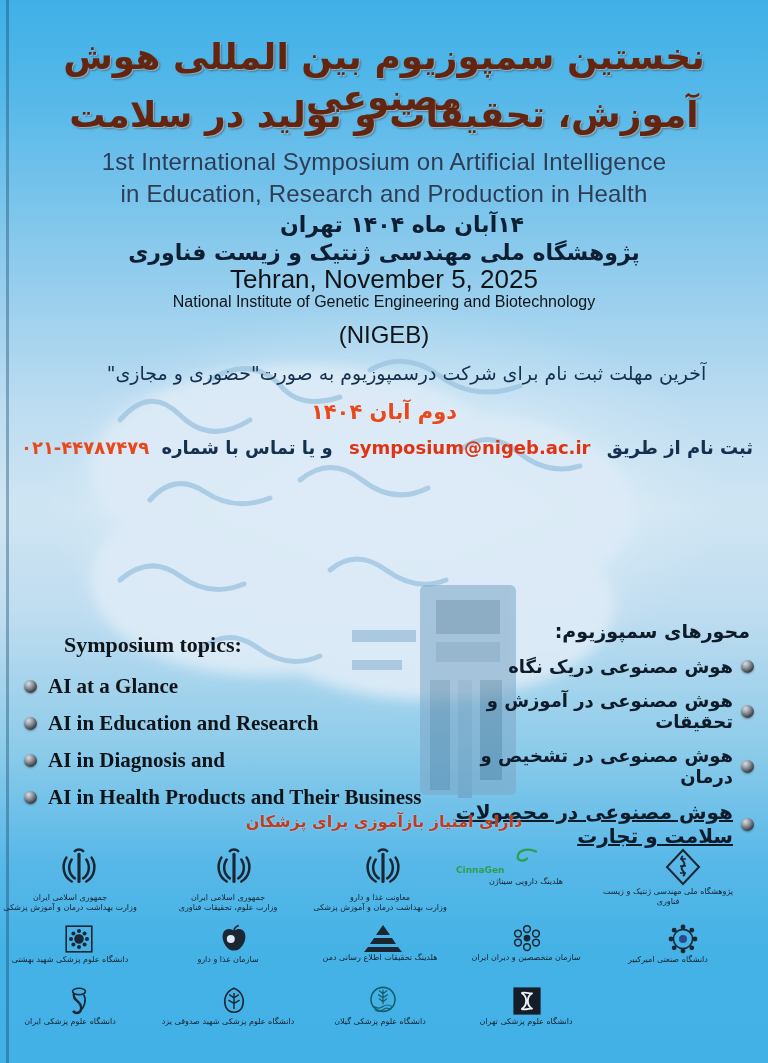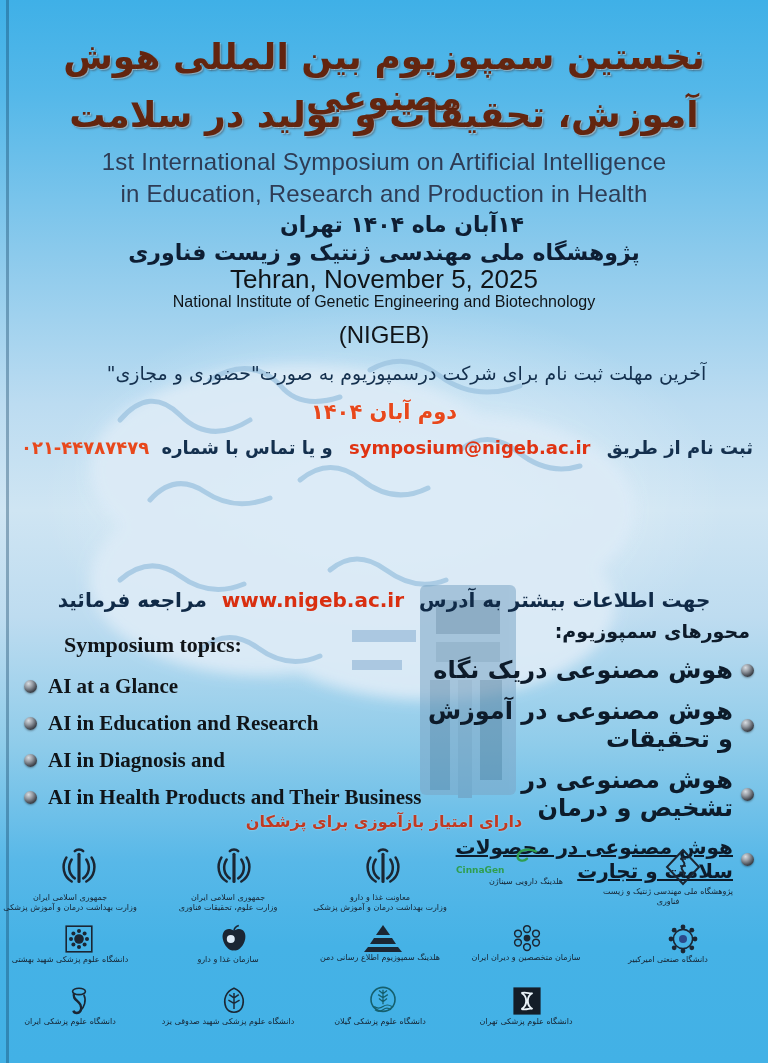--- a/index.html
+++ b/index.html
@@ -37,21 +37,21 @@
   .topics-en{position:absolute;left:24px;top:632px;width:440px;text-align:left;z-index:2;font-weight:bold;}
   .topics-en .hdr{font-family:"Liberation Serif","DejaVu Serif",serif;font-size:22px;color:#101418;margin:0 0 16px 40px;}
   .topic-row{display:flex;align-items:center;gap:11px;margin-bottom:12px;}
   .topic-row .txt{font-family:"Liberation Serif","DejaVu Serif",serif;font-size:21px;color:#101418;}
   .sphere{width:13px;height:13px;border-radius:50%;flex:0 0 13px;
     background:radial-gradient(circle at 35% 28%, #d8dde2 0%, #969ca4 32%, #41464e 68%, #1f2328 100%);
     box-shadow:0 1px 2px rgba(0,0,0,.35);}
   .topics-fa{position:absolute;right:14px;top:620px;width:330px;direction:rtl;text-align:right;z-index:2;}
   .topics-fa .hdr{font-weight:bold;font-size:19px;color:#0d1b2a;margin:0 4px 14px 0;}
   .topics-fa .topic-row{gap:8px;margin-bottom:13px;}
-  .topics-fa .txt{font-family:"DejaVu Sans",sans-serif;font-weight:bold;font-size:24px;color:#0d1b2a;}
+  .topics-fa .txt{font-family:"DejaVu Sans",sans-serif;font-weight:bold;font-size:18px;color:#0d1b2a;}
   .topics-fa .topic-row:last-child .txt{font-size:20px;text-decoration:underline;}
 
   .credit{top:812px;font-weight:bold;font-size:16px;color:#c13a22;
     text-shadow:0 0 2px rgba(255,255,255,.5);}
 
   .logo-grid{position:absolute;left:0;top:845px;width:768px;z-index:2;
     display:grid;grid-template-columns:158px 152px 146px 142px 170px;
     grid-template-rows:76px 62px 82px;}
   .cell{display:flex;flex-direction:column;justify-content:flex-start;padding-top:2px;}
   .cell .cap{font-size:8px;line-height:1.3;color:#15202e;text-align:center;white-space:pre-line;max-width:140px;}
@@ -114,25 +114,20 @@
 
   <div class="layer rtl deadline">آخرین مهلت ثبت نام برای شرکت درسمپوزیوم به صورت"حضوری و مجازی"</div>
   <div class="layer rtl deadline-date">دوم آبان ۱۴۰۴</div>
   <div class="layer rtl reg-line">
     <span>ثبت نام از طریق</span>
     <span class="email">symposium@nigeb.ac.ir</span>
     <span>و یا تماس با شماره</span>
     <span class="phone">۰۲۱-۴۴۷۸۷۴۷۹</span>
   </div>
 
-  <div class="layer rtl info-line">
-    <span>جهت اطلاعات بیشتر به آدرس</span>
-    <span class="site">www.nigeb.ac.ir</span>
-    <span>مراجعه فرمائید</span>
-  </div>
 
   <div class="topics-en">
     <div class="hdr">Symposium topics:</div>
     <div class="topic-row">
       <span class="sphere"></span>
       <span class="txt">AI at a Glance</span>
     </div>
     <div class="topic-row">
       <span class="sphere"></span>
       <span class="txt">AI in Education and Research</span>
@@ -254,21 +249,21 @@
       </svg>
       <div class="cap">سازمان غذا و دارو</div>
     </div>
 
     <div class="cell">
       <svg class="ic-sm" viewBox="0 0 40 30" fill="#1b2633">
         <path d="M20 2 L27 12 L13 12 Z"></path>
         <path d="M11 15 L29 15 L33 21 L7 21 Z"></path>
         <path d="M5 24 L35 24 L39 29 L1 29 Z"></path>
       </svg>
-      <div class="cap">هلدینگ سمپوزیوم اطلاع رسانی دمن</div>
+      <div class="cap">هلدینگ تحقیقات اطلاع رسانی دمن</div>
     </div>
 
     <div class="cell">
       <svg class="ic-sm" viewBox="0 0 40 40">
         <g fill="none" stroke="#1b2633" stroke-width="2">
             <circle cx="20" cy="8" r="4.5"></circle>
             <circle cx="32" cy="14" r="4.5"></circle>
             <circle cx="32" cy="26" r="4.5"></circle>
             <circle cx="20" cy="32" r="4.5"></circle>
             <circle cx="8" cy="26" r="4.5"></circle>

